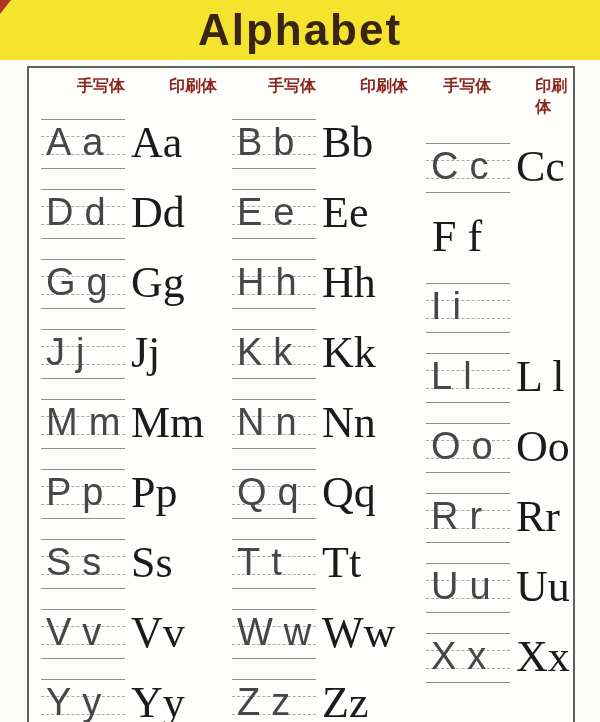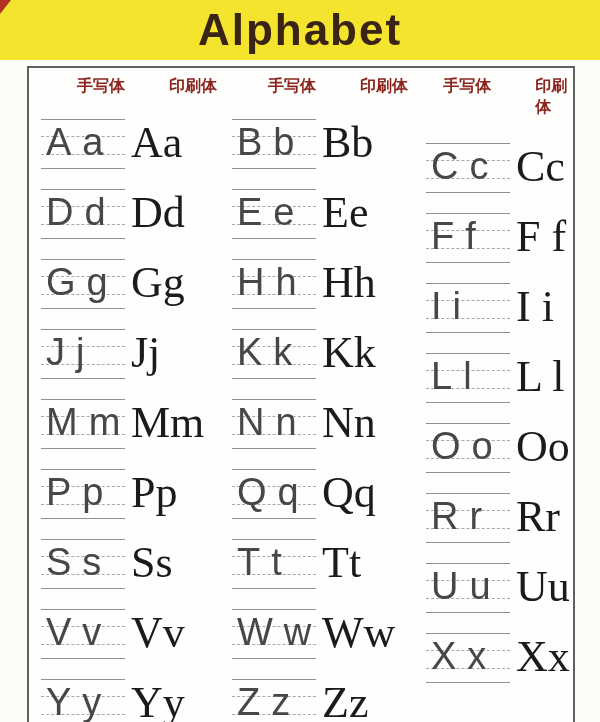--- a/index.html
+++ b/index.html
@@ -162,27 +162,20 @@
       <i class="gl l1"></i>
       <i class="gl l2"></i>
       <i class="gl l3"></i>
       <i class="gl l4"></i>
       <span class="hw-letters">Ee</span>
     </div>
     <span class="printed">Ee</span>
   </div>
 
   <div class="cell">
-    <div class="hw">
-      <i class="gl l1"></i>
-      <i class="gl l2"></i>
-      <i class="gl l3"></i>
-      <i class="gl l4"></i>
-      <span class="hw-letters">Ff</span>
-    </div>
     <span class="printed">F f</span>
   </div>
 </div>
       <div class="row">
   <div class="cell">
     <div class="hw">
       <i class="gl l1"></i>
       <i class="gl l2"></i>
       <i class="gl l3"></i>
       <i class="gl l4"></i>
@@ -203,21 +196,20 @@
   </div>
 
   <div class="cell">
     <div class="hw">
       <i class="gl l1"></i>
       <i class="gl l2"></i>
       <i class="gl l3"></i>
       <i class="gl l4"></i>
       <span class="hw-letters">Ii</span>
     </div>
-    <span class="printed">I i</span>
   </div>
 </div>
       <div class="row">
   <div class="cell">
     <div class="hw">
       <i class="gl l1"></i>
       <i class="gl l2"></i>
       <i class="gl l3"></i>
       <i class="gl l4"></i>
       <span class="hw-letters">Jj</span>

